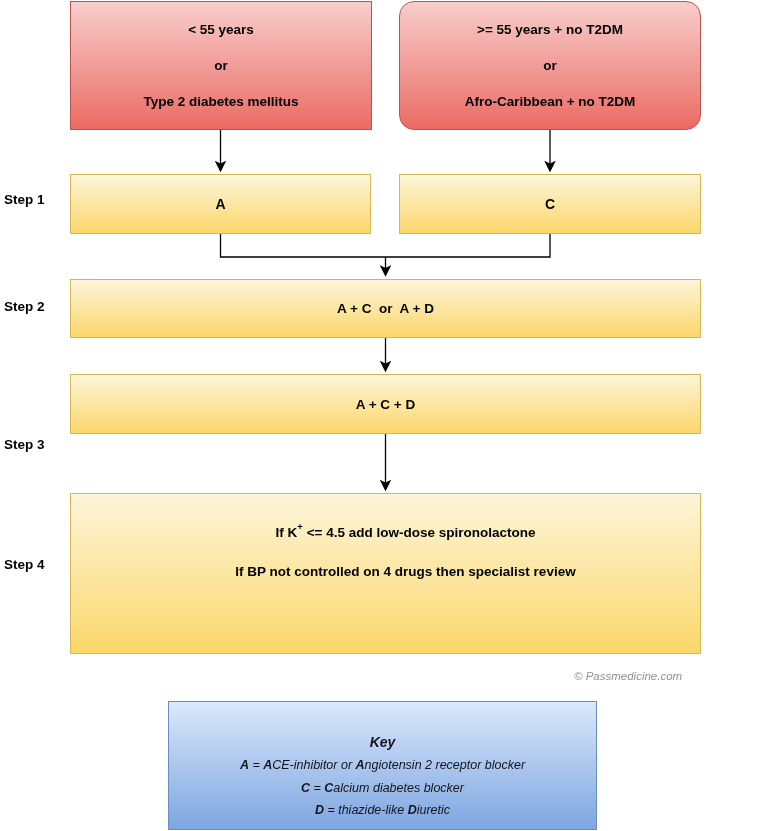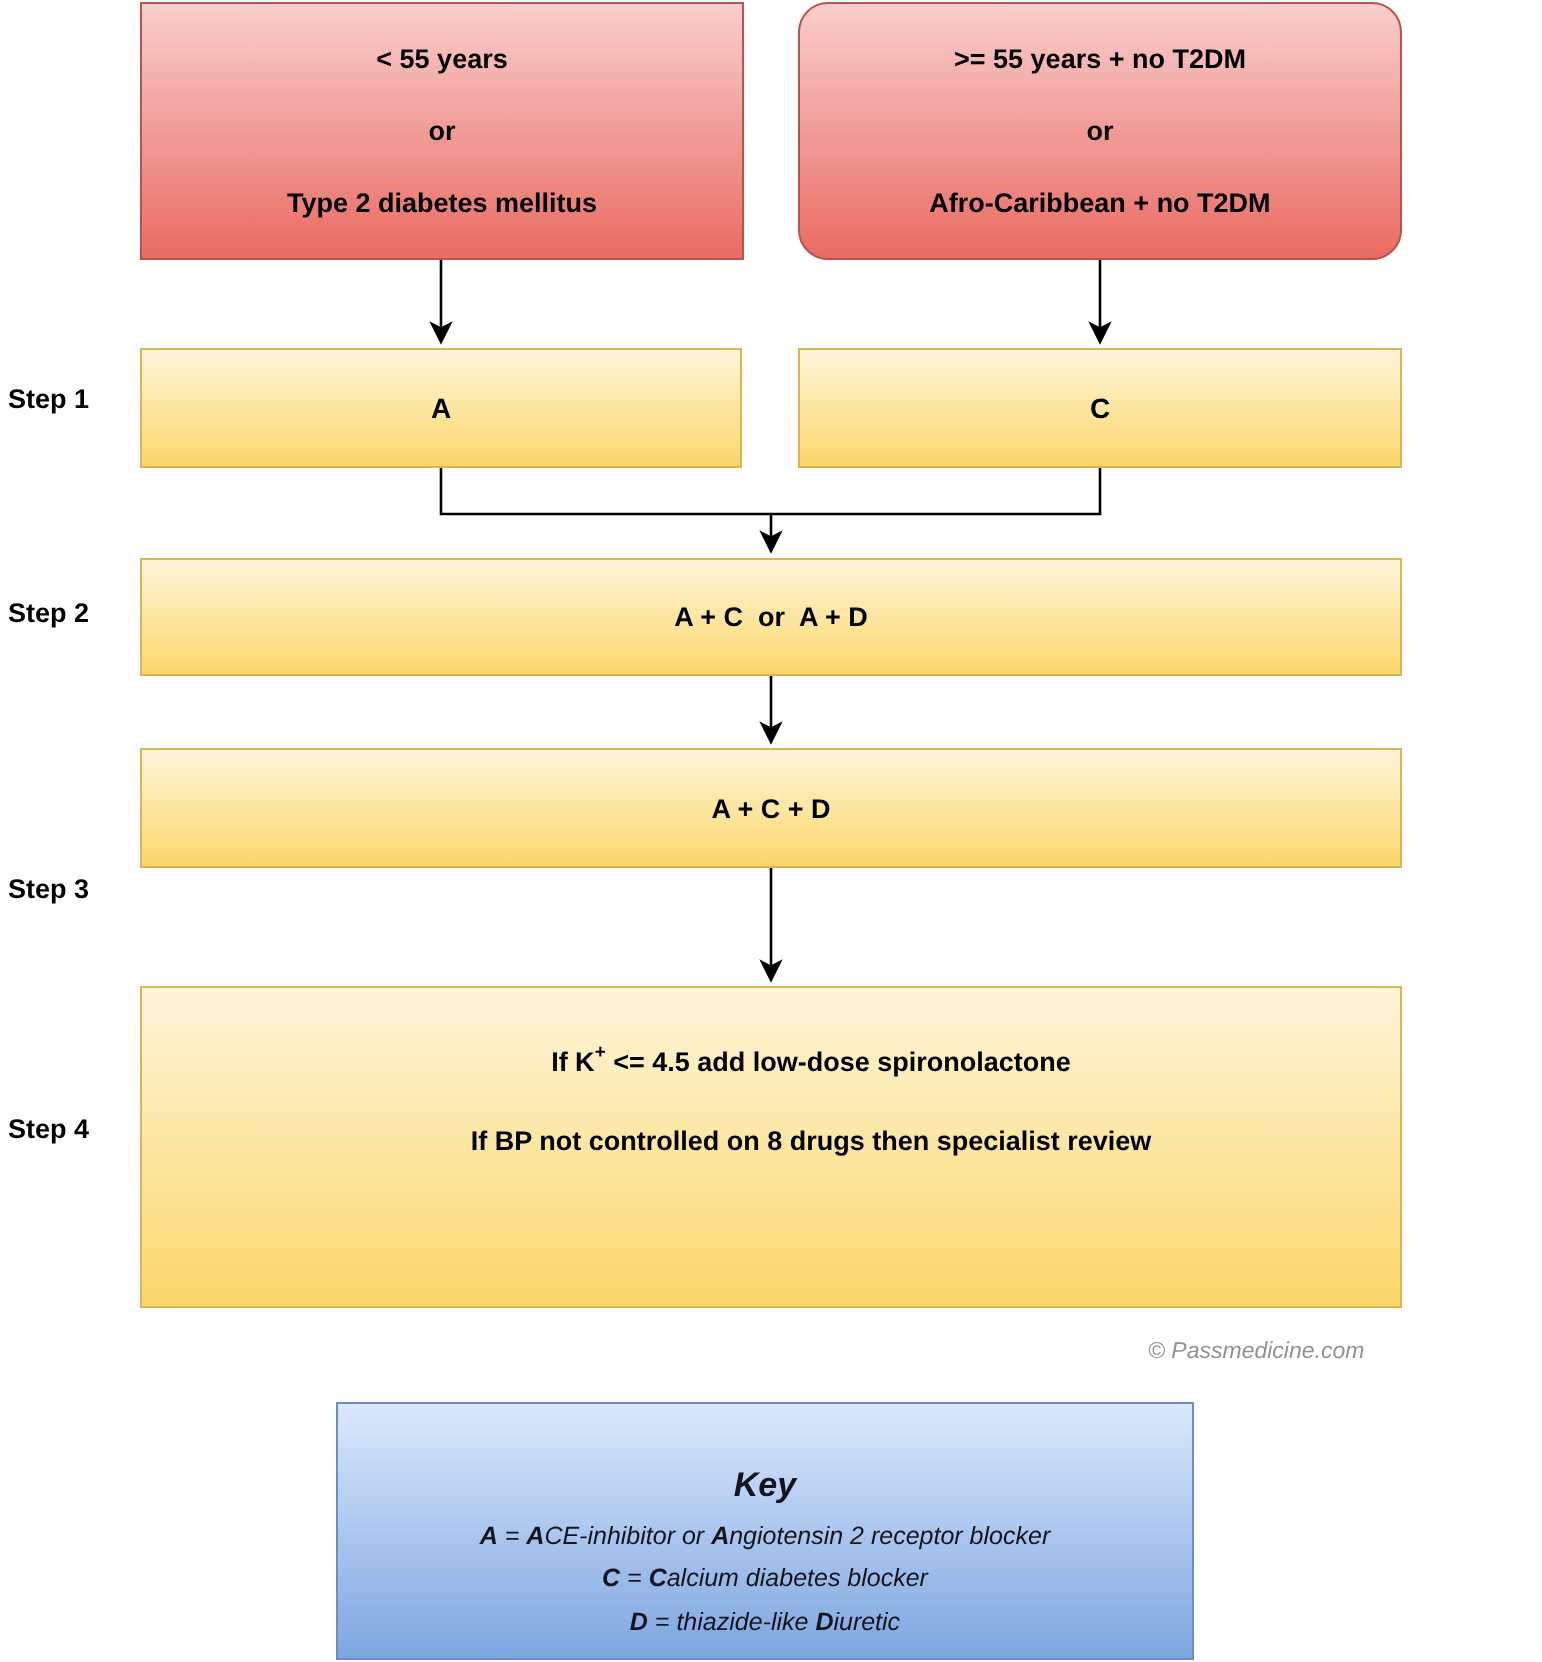--- a/index.html
+++ b/index.html
@@ -25,21 +25,21 @@
   .pre { white-space:pre; }
 
   .step-label { position:absolute; left:4px; font-weight:bold; font-size:13.5px; color:#000000; line-height:16px; }
 
   .step4 { justify-content:flex-start; padding-top:26px; gap:23px;padding-left:40px; }
   .s4line { line-height:16px; white-space:pre; }
   .s4line sup { font-size:9.5px; position:relative; top:-1px; }
 
   .keybox { font-weight:normal; font-style:italic; font-size:12.5px; color:#14141e;
             justify-content:space-evenly; padding:3px 8px; }
-  .key-title { font-weight:bold; font-size:17px;margin-top:20px; }
+  .key-title { font-weight:bold; font-size:14px;margin-top:20px; }
   .key-line { white-space:pre; }
   .key-line b { font-weight:bold; }
 
   .copyright { position:absolute; left:574px; top:670px; font-style:italic;
                color:#919191; font-size:11.5px; }
 </style>
 </head>
 <body>
 
 <div class="canvas">
@@ -85,21 +85,21 @@
   <div class="box yellow" style="left:70px; top:279px; width:631px; height:59px;">
     <div class="pre">A + C  or  A + D</div>
   </div>
 
   <div class="box yellow" style="left:70px; top:374px; width:631px; height:60px;">
     <div class="pre">A + C + D</div>
   </div>
 
   <div class="box yellow step4" style="left:70px; top:493px; width:631px; height:161px;">
     <div class="s4line"><span>If K</span><sup>+</sup><span> &lt;= 4.5 add low-dose spironolactone</span></div>
-    <div class="s4line">If BP not controlled on 8 drugs then specialist review</div>
+    <div class="s4line">If BP not controlled on 4 drugs then specialist review</div>
   </div>
 
   <div class="copyright">© Passmedicine.com</div>
 
   <div class="box bluekey keybox" style="left:168px; top:701px; width:429px; height:129px;">
     <div class="key-title">Key</div>
     <div class="key-line"><b>A</b><span> = </span><b>A</b><span>CE-inhibitor or </span><b>A</b><span>ngiotensin 2 receptor blocker</span></div>
     <div class="key-line"><b>C</b><span> = </span><b>C</b><span>alcium diabetes blocker</span></div>
     <div class="key-line"><b>D</b><span> = thiazide-like </span><b>D</b><span>iuretic</span></div>
   </div>

